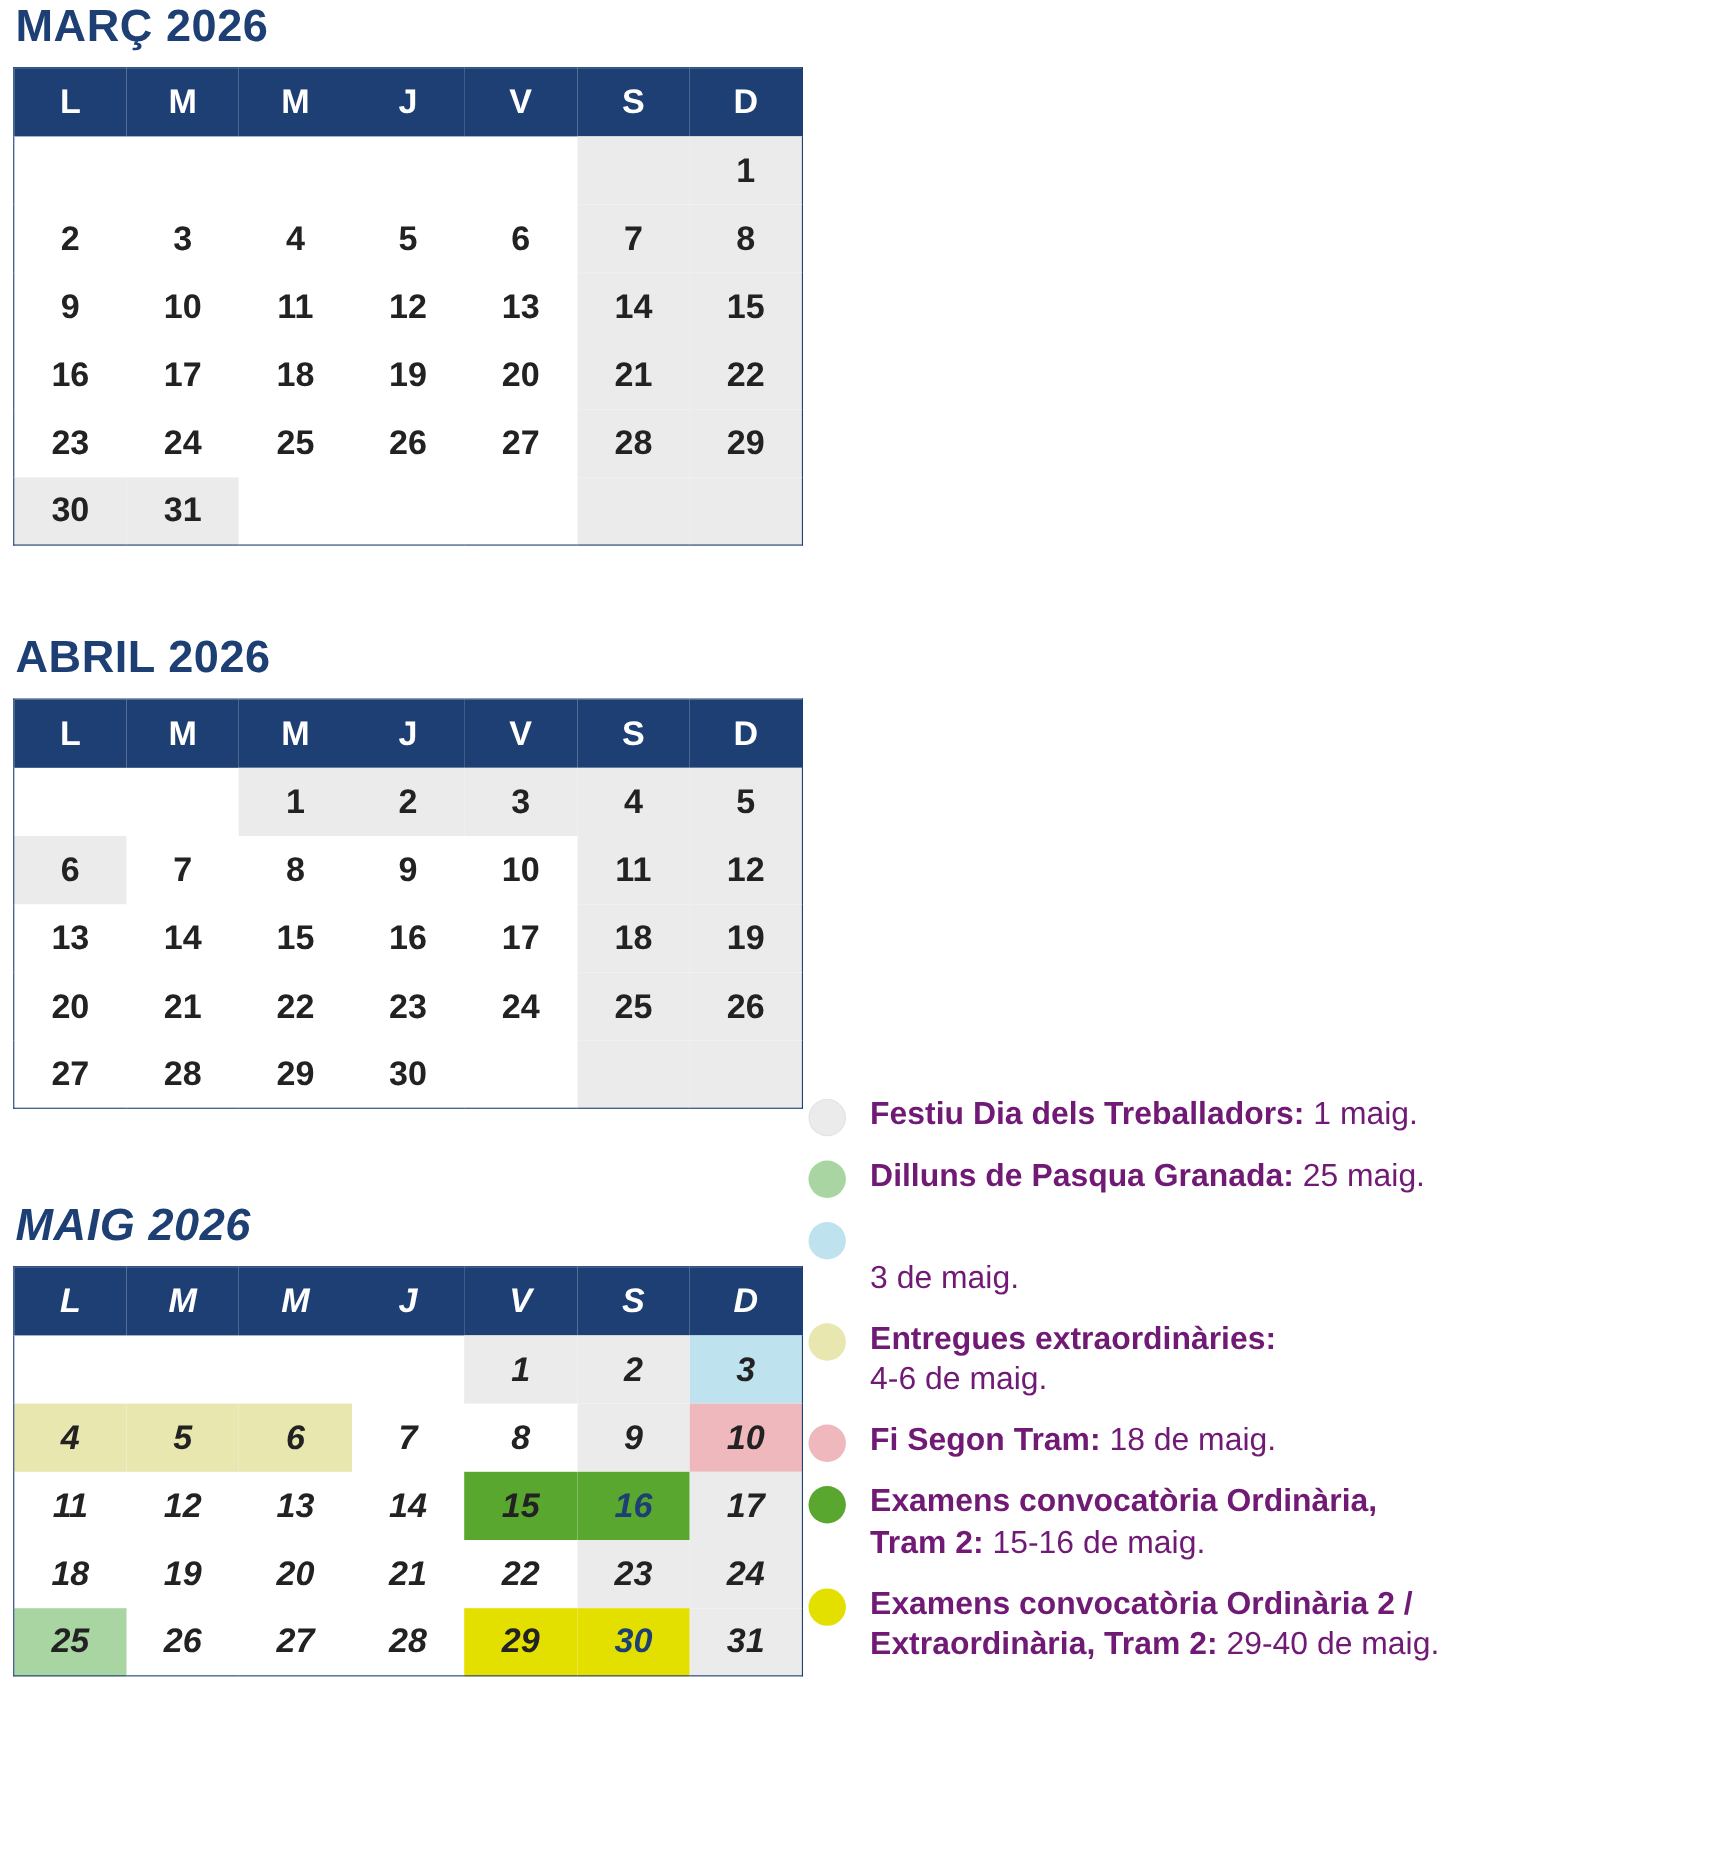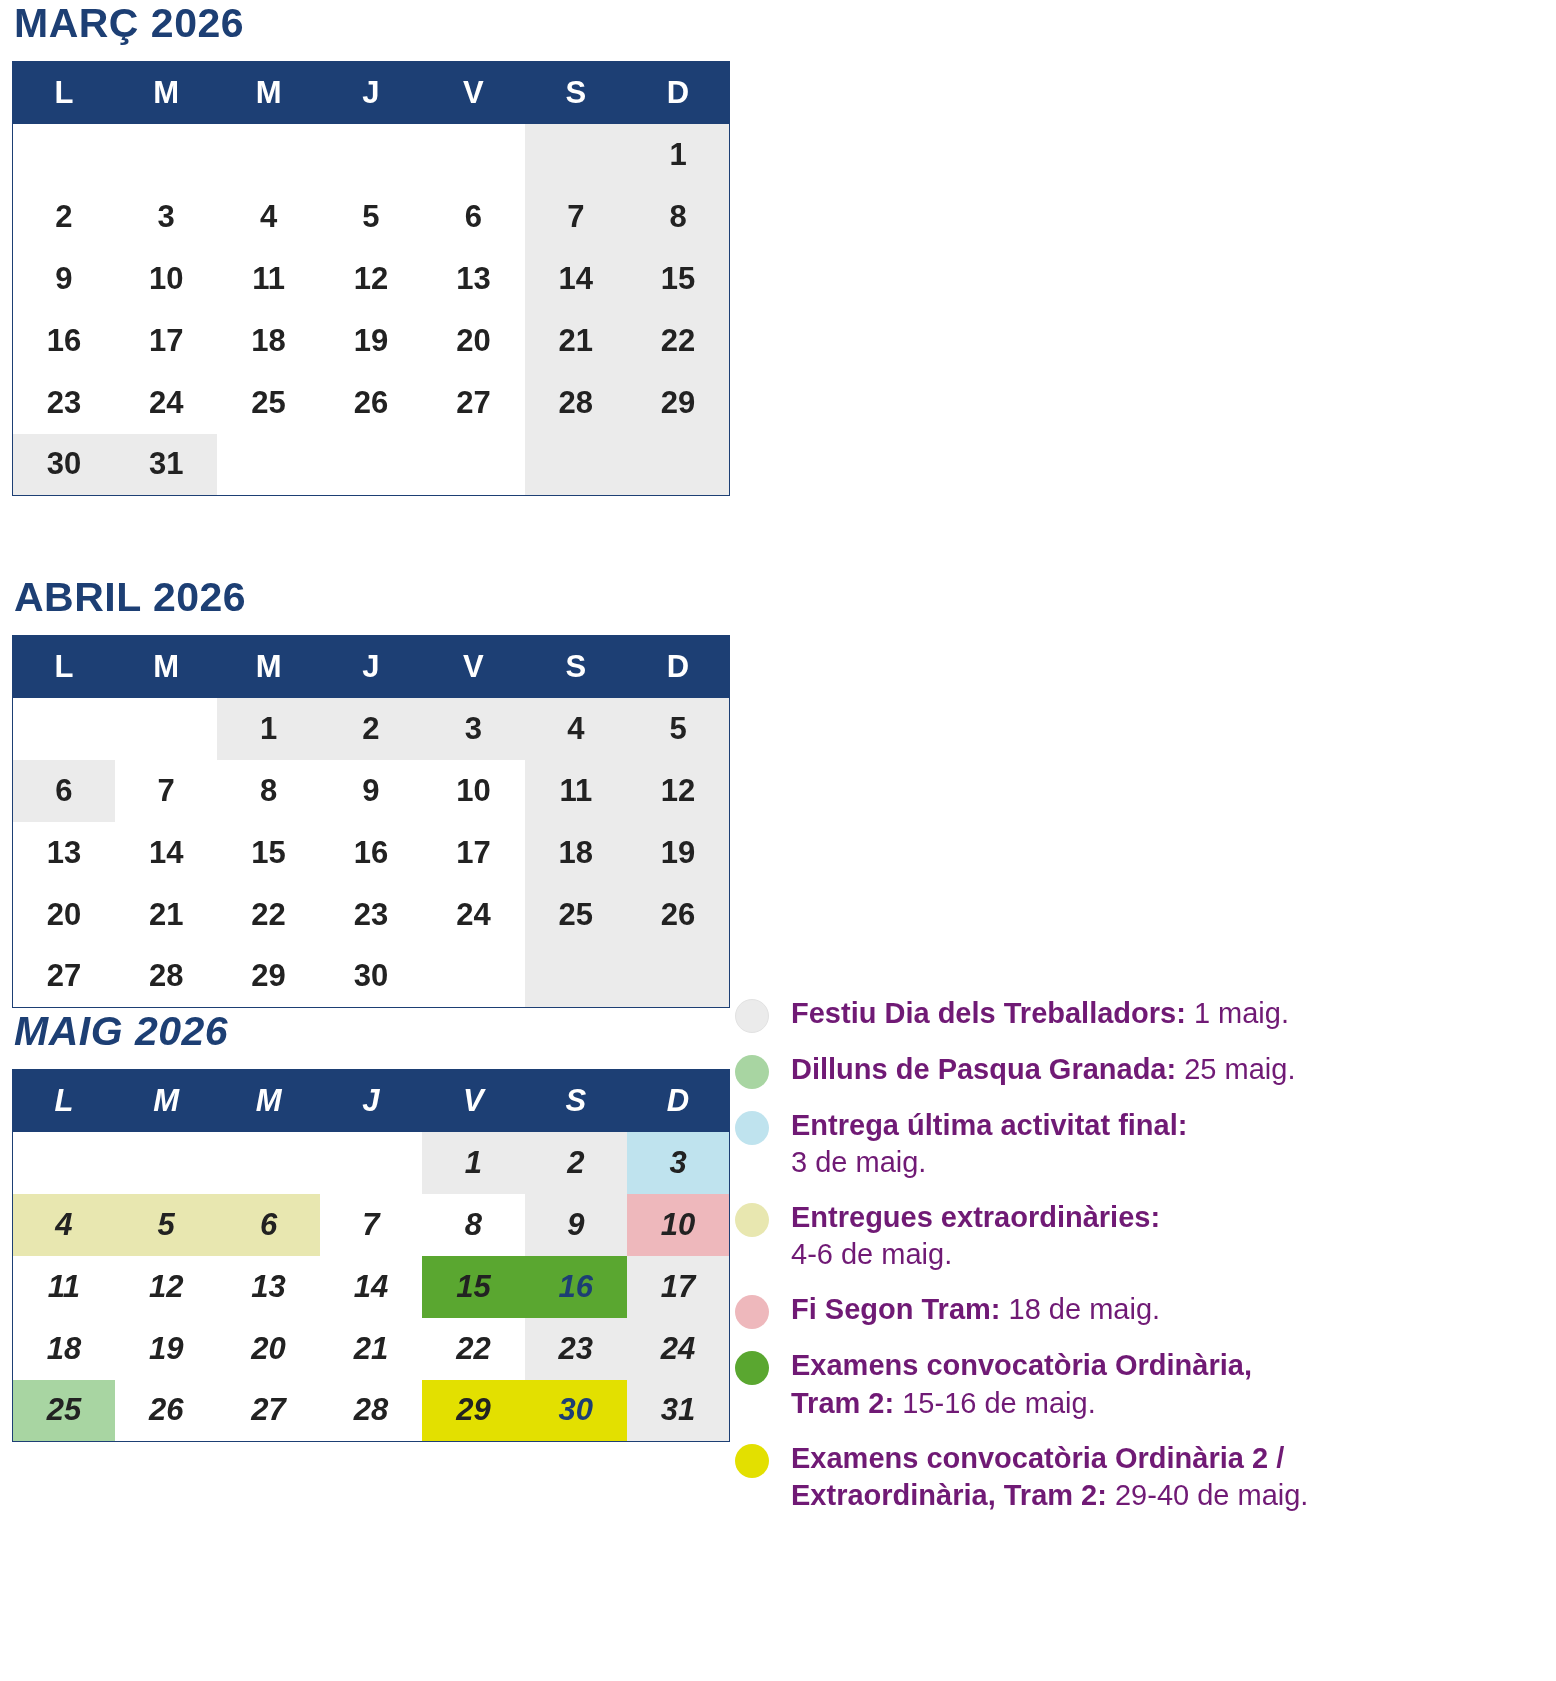--- a/index.html
+++ b/index.html
@@ -174,21 +174,21 @@
               <td class="grayday">31</td>
               <td class=""></td>
               <td class=""></td>
               <td class=""></td>
               <td class="empty-we"></td>
               <td class="empty-we"></td>
             </tr>
           </tbody>
         </table>
       </div>
-      <div class="cal-block" style="">
+      <div class="cal-block" style="margin-bottom: 82px;">
         <div class="cal-title">ABRIL 2026</div>
         <table class="cal">
           <thead>
             <tr>
               <th>L</th>
               <th>M</th>
               <th>M</th>
               <th>J</th>
               <th>V</th>
               <th>S</th>
@@ -313,21 +313,21 @@
       <div class="legend-item">
         <span class="legend-dot" style="background: rgb(235, 235, 235); border: 1px solid rgb(226, 226, 226);"></span>
         <div class="legend-text"><b>Festiu Dia dels Treballadors:</b><span> 1 maig.</span></div>
       </div>
       <div class="legend-item">
         <span class="legend-dot" style="background: rgb(168, 213, 162);"></span>
         <div class="legend-text"><b>Dilluns de Pasqua Granada:</b><span> 25 maig.</span></div>
       </div>
       <div class="legend-item">
         <span class="legend-dot" style="background: rgb(191, 227, 238);"></span>
-        <div class="legend-text"><b>Entrega última activitat final:</b><span><br>3 de maig.</span></div>
+        <div class="legend-text"><span><br>3 de maig.</span></div>
       </div>
       <div class="legend-item">
         <span class="legend-dot" style="background: rgb(232, 231, 176);"></span>
         <div class="legend-text"><b>Entregues extraordinàries:</b><span><br>4-6 de maig.</span></div>
       </div>
       <div class="legend-item">
         <span class="legend-dot" style="background: rgb(238, 184, 188);"></span>
         <div class="legend-text"><b>Fi Segon Tram:</b><span> 18 de maig.</span></div>
       </div>
       <div class="legend-item">

